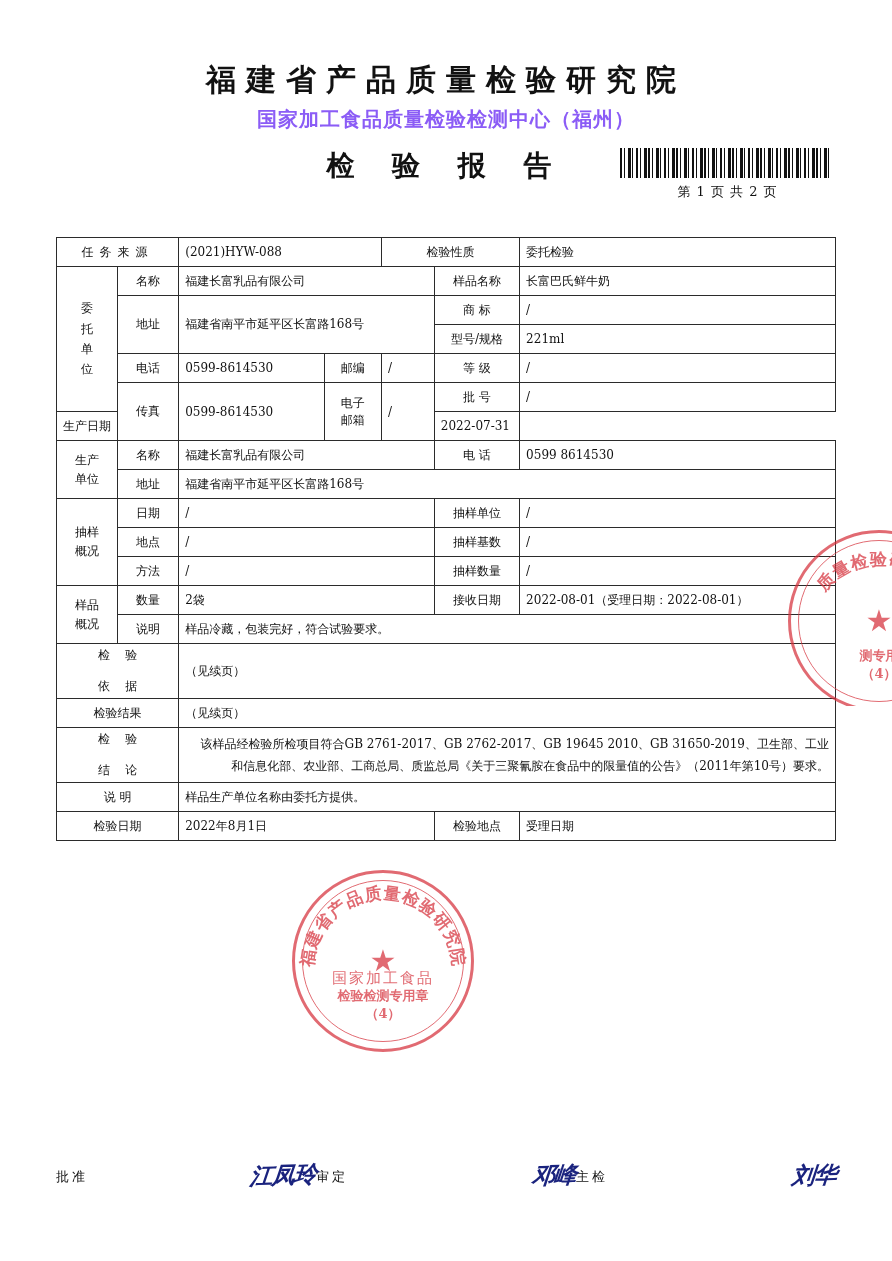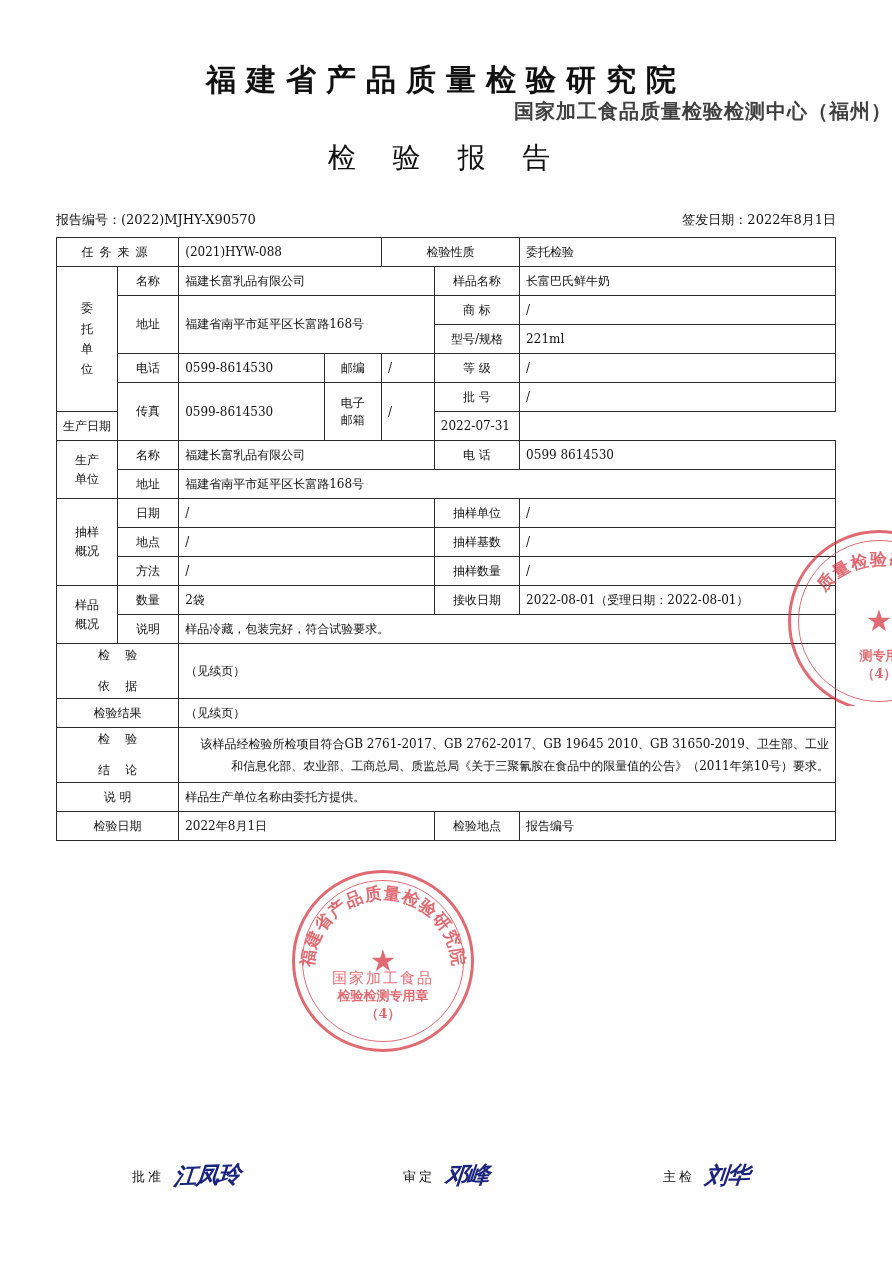--- a/index.html
+++ b/index.html
@@ -33,28 +33,27 @@
     font-weight: bold;
     letter-spacing: 10px;
     color: #111;
     line-height: 1.2;
   }
   .center-title {
     font-family: "DejaVu Serif", "Liberation Serif", serif;
     font-size: 20px;
     font-weight: bold;
     letter-spacing: 1px;
-    margin-top: 0;
-    color: #404040;
-    text-align: right;
+    margin-top: 8px;
+    color: #8b5cf6;
   }
   .report-title {
     font-family: "DejaVu Serif", "Liberation Serif", serif;
     font-size: 28px;
-    font-weight: normal;
+    font-weight: bold;
     letter-spacing: 14px;
     margin-top: 14px;
     color: #111;
   }
 
   
   .barcode-box {
     position: absolute;
     right: 57px;
     top: 148px;
@@ -164,21 +163,21 @@
     top: 1163px;
     width: 780px;
     display: flex;
     font-family: "DejaVu Serif", "Liberation Serif", serif;
     font-size: 13px;
   }
   .sig-cell {
     flex: 1;
     display: flex;
     align-items: flex-end;
-    justify-content: center;
+    justify-content: space-between;
     gap: 10px;
   }
   .sig-label { letter-spacing: 3px; }
   .sig-hand {
     font-family: "DejaVu Serif", "Liberation Serif", serif;
     font-size: 23px;
     color: #1a237e;
     font-style: italic;
     font-weight: bold;
     transform: skewX(-7deg) rotate(-2deg);
@@ -297,25 +296,25 @@
 <body>
 
 <div class="page">
 
   <div class="header">
     <div class="org-title">福建省产品质量检验研究院</div>
     <div class="center-title">国家加工食品质量检验检测中心（福州）</div>
     <div class="report-title">检 验 报 告</div>
   </div>
 
-
-  <div class="meta-row">
-    <div>报告编号：(2022)MJHY-X90570</div>
-    <div>签发日期：2022年8月1日</div>
+  <div class="barcode-box">
+    <div class="barcode"></div>
+    <div class="page-no">第 1 页  共 2 页</div>
   </div>
+
 
   <table class="main">
     <colgroup>
       <col style="width:48px">
       <col style="width:62px">
       <col style="width:148px">
       <col style="width:58px">
       <col style="width:54px">
       <col style="width:86px">
       <col style="width:324px">
@@ -439,21 +438,21 @@
 
     <tr>
       <td class="lbl note-area" colspan="2">说    明</td>
       <td class="val note-area" colspan="5">样品生产单位名称由委托方提供。</td>
     </tr>
 
     <tr>
       <td class="lbl" colspan="2">检验日期</td>
       <td class="val" colspan="3">2022年8月1日</td>
       <td class="lbl">检验地点</td>
-      <td class="val">报告编号</td>
+      <td class="val">受理日期</td>
     </tr>
   </tbody>
     </table>
 
   <div class="sig-row">
     <div class="sig-cell">
       <span class="sig-label">批准</span>
       <span class="sig-hand">江凤玲</span>
     </div>
     <div class="sig-cell">

